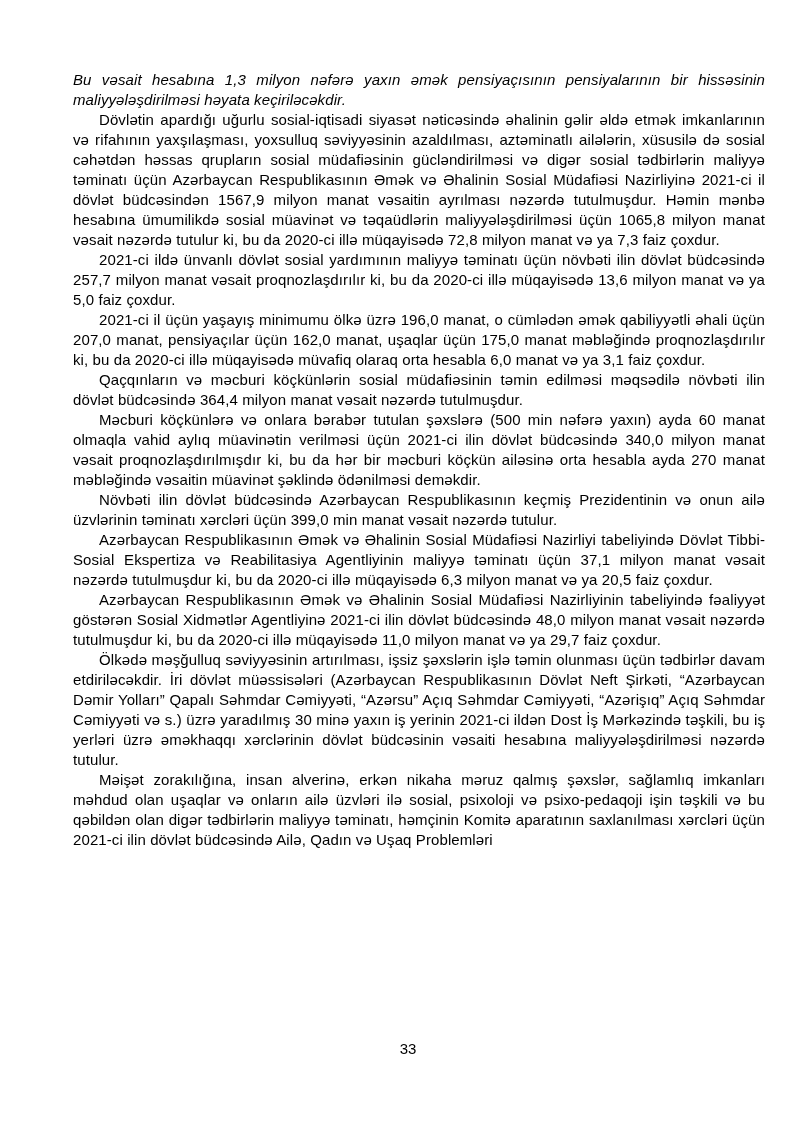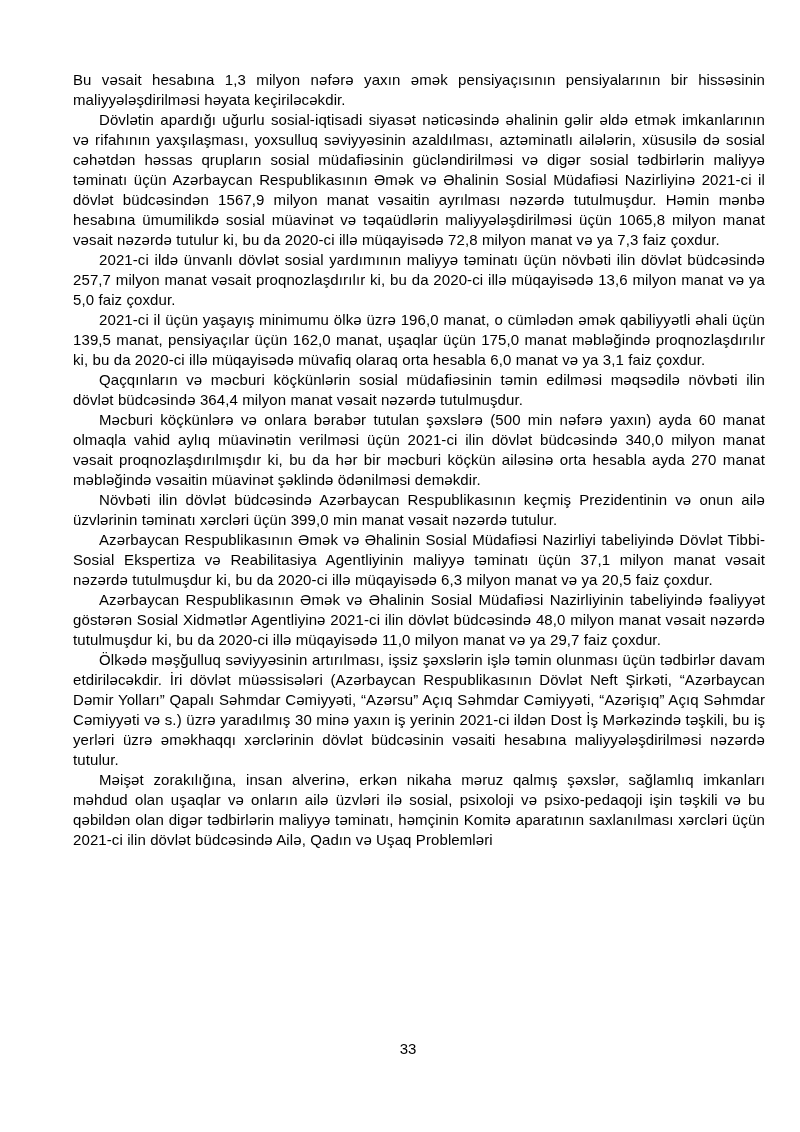--- a/index.html
+++ b/index.html
@@ -33,40 +33,41 @@
     text-align: justify;
     letter-spacing: 0.1px;
   }
   .content p {
     margin: 0;
     padding: 0;
     text-indent: 26px;
   }
   .content p.no-indent {
     text-indent: 0;
+    font-style: italic;
   }
   .page-number {
     position: absolute;
     left: 0;
     top: 1040px;
     width: 816px;
     text-align: center;
     font-size: 15px;
     line-height: 18px;
   }
 </style>
 </head>
 <body>
 
 <div class="page">
   <div class="content" id="text-content">
       <p class="no-indent">Bu vəsait hesabına 1,3 milyon nəfərə yaxın əmək pensiyaçısının pensiyalarının bir hissəsinin maliyyələşdirilməsi həyata keçiriləcəkdir.</p>
       <p>Dövlətin apardığı uğurlu sosial-iqtisadi siyasət nəticəsində əhalinin gəlir əldə etmək imkanlarının və rifahının yaxşılaşması, yoxsulluq səviyyəsinin azaldılması, aztəminatlı ailələrin, xüsusilə də sosial cəhətdən həssas qrupların sosial müdafiəsinin gücləndirilməsi və digər sosial tədbirlərin maliyyə təminatı üçün Azərbaycan Respublikasının Əmək və Əhalinin Sosial Müdafiəsi Nazirliyinə 2021-ci il dövlət büdcəsindən 1567,9 milyon manat vəsaitin ayrılması nəzərdə tutulmuşdur. Həmin mənbə hesabına ümumilikdə sosial müavinət və təqaüdlərin maliyyələşdirilməsi üçün 1065,8 milyon manat vəsait nəzərdə tutulur ki, bu da 2020-ci illə müqayisədə 72,8 milyon manat və ya 7,3 faiz çoxdur.</p>
       <p>2021-ci ildə ünvanlı dövlət sosial yardımının maliyyə təminatı üçün növbəti ilin dövlət büdcəsində 257,7 milyon manat vəsait proqnozlaşdırılır ki, bu da 2020-ci illə müqayisədə 13,6 milyon manat və ya 5,0 faiz çoxdur.</p>
-      <p>2021-ci il üçün yaşayış minimumu ölkə üzrə 196,0 manat, o cümlədən əmək qabiliyyətli əhali üçün 139,5 manat, pensiyaçılar üçün 162,0 manat, uşaqlar üçün 175,0 manat məbləğində proqnozlaşdırılır ki, bu da 2020-ci illə müqayisədə müvafiq olaraq orta hesabla 6,0 manat və ya 3,1 faiz çoxdur.</p>
+      <p>2021-ci il üçün yaşayış minimumu ölkə üzrə 196,0 manat, o cümlədən əmək qabiliyyətli əhali üçün 207,0 manat, pensiyaçılar üçün 162,0 manat, uşaqlar üçün 175,0 manat məbləğində proqnozlaşdırılır ki, bu da 2020-ci illə müqayisədə müvafiq olaraq orta hesabla 6,0 manat və ya 3,1 faiz çoxdur.</p>
       <p>Qaçqınların və məcburi köçkünlərin sosial müdafiəsinin təmin edilməsi məqsədilə növbəti ilin dövlət büdcəsində 364,4 milyon manat vəsait nəzərdə tutulmuşdur.</p>
       <p>Məcburi köçkünlərə və onlara bərabər tutulan şəxslərə (500 min nəfərə yaxın) ayda 60 manat olmaqla vahid aylıq müavinətin verilməsi üçün 2021-ci ilin dövlət büdcəsində 340,0 milyon manat vəsait proqnozlaşdırılmışdır ki, bu da hər bir məcburi köçkün ailəsinə orta hesabla ayda 270 manat məbləğində vəsaitin müavinət şəklində ödənilməsi deməkdir.</p>
       <p>Növbəti ilin dövlət büdcəsində Azərbaycan Respublikasının keçmiş Prezidentinin və onun ailə üzvlərinin təminatı xərcləri üçün 399,0 min manat vəsait nəzərdə tutulur.</p>
       <p>Azərbaycan Respublikasının Əmək və Əhalinin Sosial Müdafiəsi Nazirliyi tabeliyində Dövlət Tibbi-Sosial Ekspertiza və Reabilitasiya Agentliyinin maliyyə təminatı üçün 37,1 milyon manat vəsait nəzərdə tutulmuşdur ki, bu da 2020-ci illə müqayisədə 6,3 milyon manat və ya 20,5 faiz çoxdur.</p>
       <p>Azərbaycan Respublikasının Əmək və Əhalinin Sosial Müdafiəsi Nazirliyinin tabeliyində fəaliyyət göstərən Sosial Xidmətlər Agentliyinə 2021-ci ilin dövlət büdcəsində 48,0 milyon manat vəsait nəzərdə tutulmuşdur ki, bu da 2020-ci illə müqayisədə 11,0 milyon manat və ya 29,7 faiz çoxdur.</p>
       <p>Ölkədə məşğulluq səviyyəsinin artırılması, işsiz şəxslərin işlə təmin olunması üçün tədbirlər davam etdiriləcəkdir. İri dövlət müəssisələri (Azərbaycan Respublikasının Dövlət Neft Şirkəti, “Azərbaycan Dəmir Yolları” Qapalı Səhmdar Cəmiyyəti, “Azərsu” Açıq Səhmdar Cəmiyyəti, “Azərişıq” Açıq Səhmdar Cəmiyyəti və s.) üzrə yaradılmış 30 minə yaxın iş yerinin 2021-ci ildən Dost İş Mərkəzində təşkili, bu iş yerləri üzrə əməkhaqqı xərclərinin dövlət büdcəsinin vəsaiti hesabına maliyyələşdirilməsi nəzərdə tutulur.</p>
       <p>Məişət zorakılığına, insan alverinə, erkən nikaha məruz qalmış şəxslər, sağlamlıq imkanları məhdud olan uşaqlar və onların ailə üzvləri ilə sosial, psixoloji və psixo-pedaqoji işin təşkili və bu qəbildən olan digər tədbirlərin maliyyə təminatı, həmçinin Komitə aparatının saxlanılması xərcləri üçün 2021-ci ilin dövlət büdcəsində Ailə, Qadın və Uşaq Problemləri</p>
     </div>
   <div class="page-number">33</div>
 </div>

